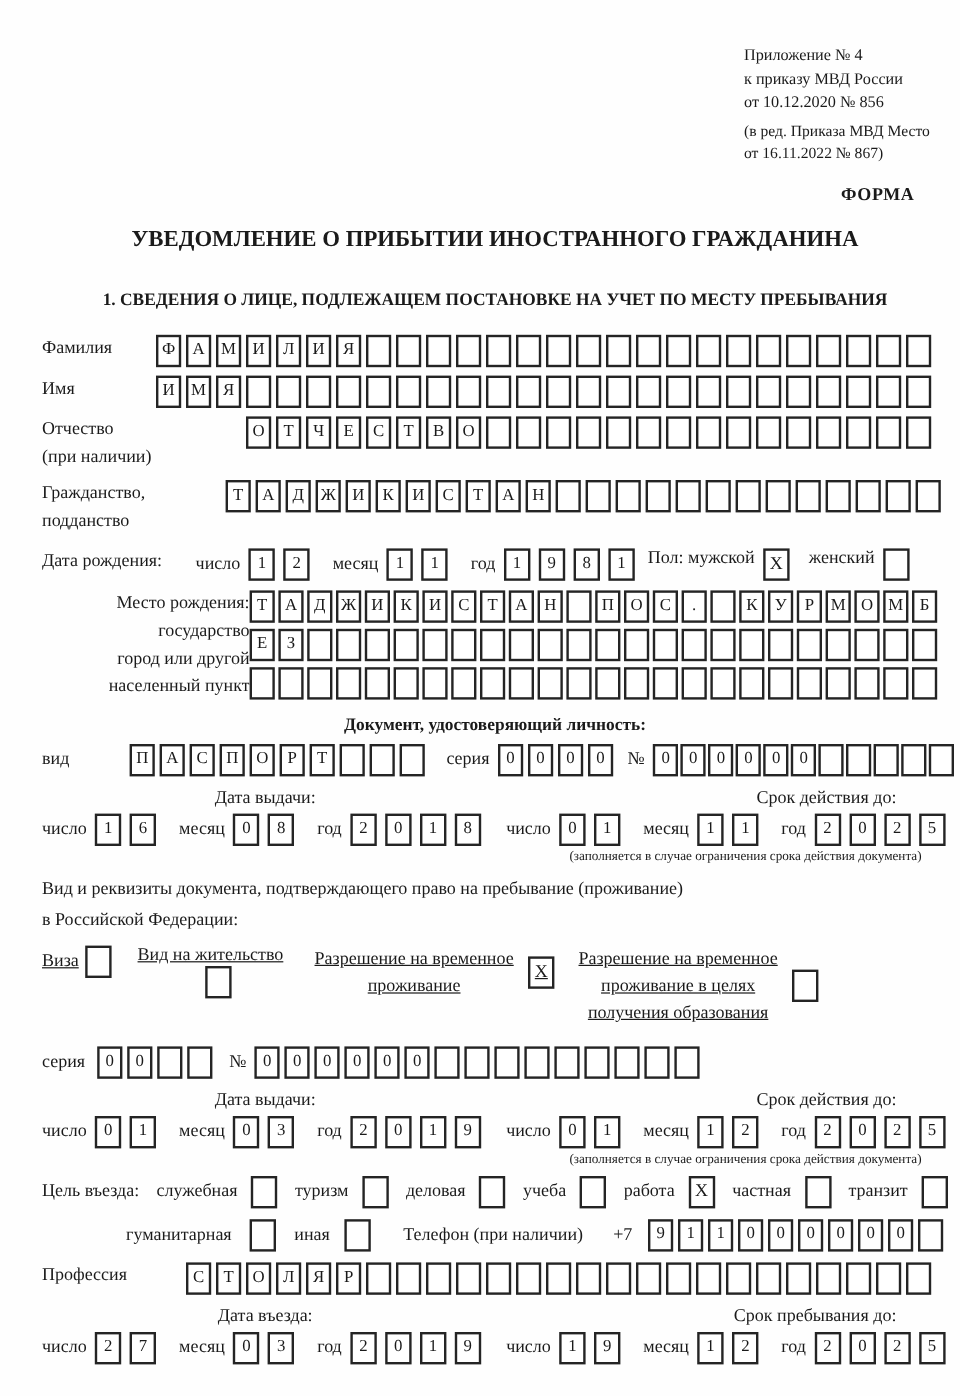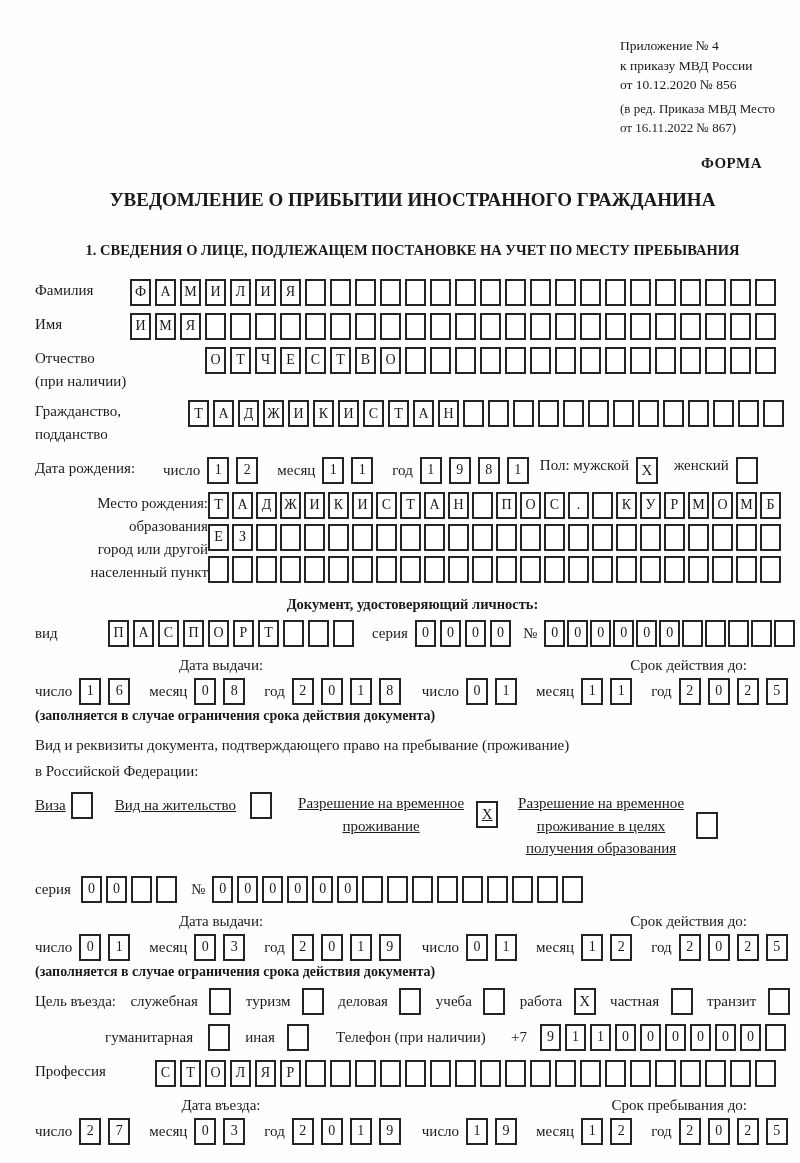--- a/index.html
+++ b/index.html
@@ -52,21 +52,21 @@
   }
 
   
   .dates-head { display: flex; margin: 10px 0 4px; }
   .dates-head .dh-left  { flex: 0 0 372px; text-align: center; }
   .dates-head .dh-right { flex: 0 0 340px; text-align: right; }
   .dates-row { display: flex; align-items: center; margin-bottom: 3px; }
   .dgroup { display: flex; align-items: center; }
   .glbl { margin-right: 7px; white-space: nowrap; }
   .gsep { width: 12px; }
-  .note-right { text-align: left; padding-right: 22px; font-size: 14px; margin: 2px 0 8px; font-weight: bold; }
+  .note-right { text-align: right; padding-right: 22px; font-size: 11px; margin: 2px 0 8px; }
 
   .para { line-height: 1.75; margin: 6px 0 2px; }
 
   
   .permit-row { display: flex; align-items: flex-start; margin: 8px 0 16px; }
   .permit-item { display: flex; align-items: center; text-decoration: underline; }
   .center-label { text-align: center; line-height: 1.5; }
 
   .purpose-row { display: flex; align-items: center; flex-wrap: nowrap; margin-bottom: 9px; justify-content: space-between; }
   .purpose-row .opt { margin-left: 10px; margin-right: 7px; white-space: nowrap; }
@@ -252,21 +252,21 @@
     </div>
     <span class="glbl nowrap" style="margin-left:4px;">Пол: мужской</span>
     <span class="checkbox">X</span>
     <span class="glbl nowrap" style="margin-left:16px;">женский</span>
     <span class="checkbox"></span>
   </div>
 
   <div class="frow" style="margin-top:8px;">
     <div class="lblcol w173">
       <div>Место рождения:</div>
-      <div>образования</div>
+      <div>государство</div>
       <div>город или другой</div>
       <div>населенный пункт</div>
     </div>
     <div class="stack">
       <div class="cells p24">
           <span class="cell">Т</span>
           <span class="cell">А</span>
           <span class="cell">Д</span>
           <span class="cell">Ж</span>
           <span class="cell">И</span>
@@ -437,21 +437,21 @@
   <div class="para">
     <div>Вид и реквизиты документа, подтверждающего право на пребывание (проживание)</div>
     <div>в Российской Федерации:</div>
   </div>
 
   <div class="permit-row">
     <div class="permit-item" style="margin-right:22px;">
       <span>Виза</span>
       <span class="checkbox" style="margin-left:5px;"></span>
     </div>
-    <div class="permit-item" style="margin-right:26px;">
+    <div class="permit-item" style="margin-right:26px;flex-direction:column;">
       <span>Вид на жительство</span>
       <span class="checkbox" style="margin-left:14px;"></span>
     </div>
     <div class="permit-item" style="margin-right:20px;">
       <div class="center-label">
         <div>Разрешение на временное</div>
         <div>проживание</div>
       </div>
       <span class="checkbox" style="margin-left:12px;">X</span>
     </div>

